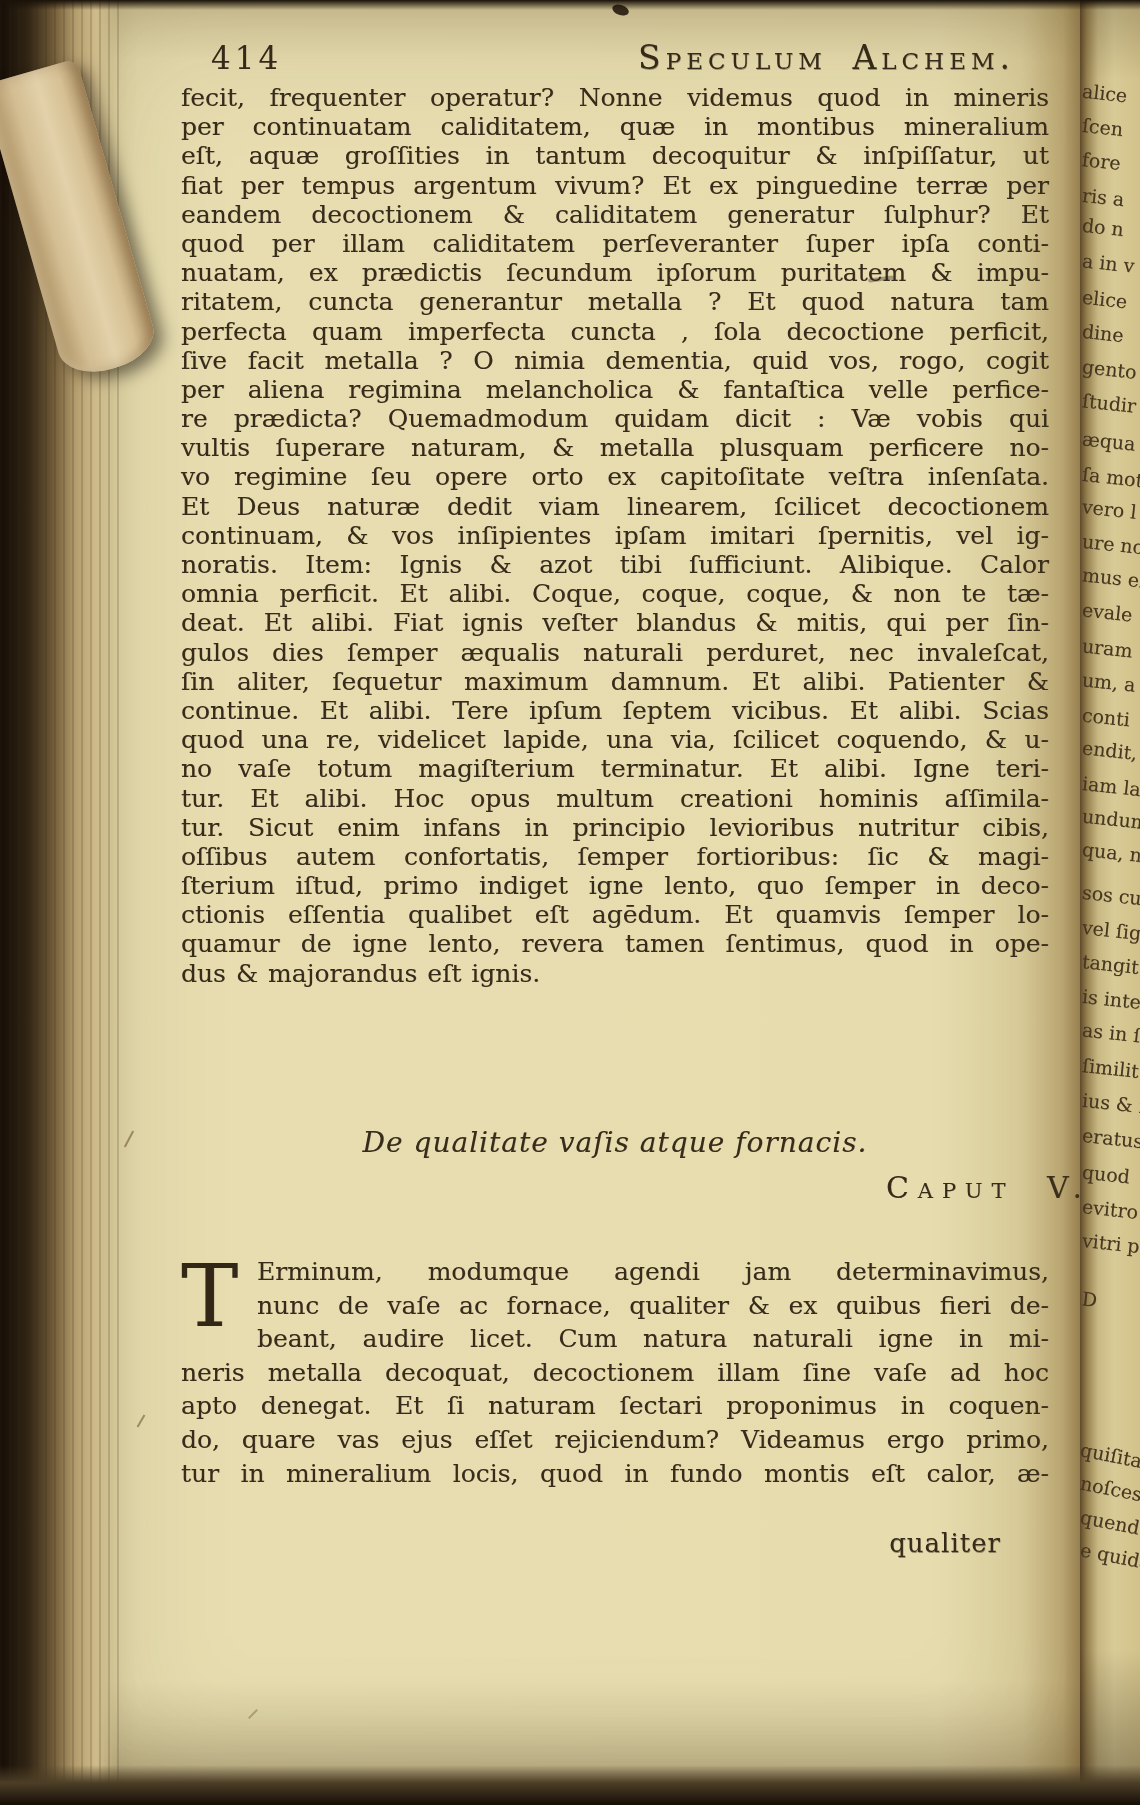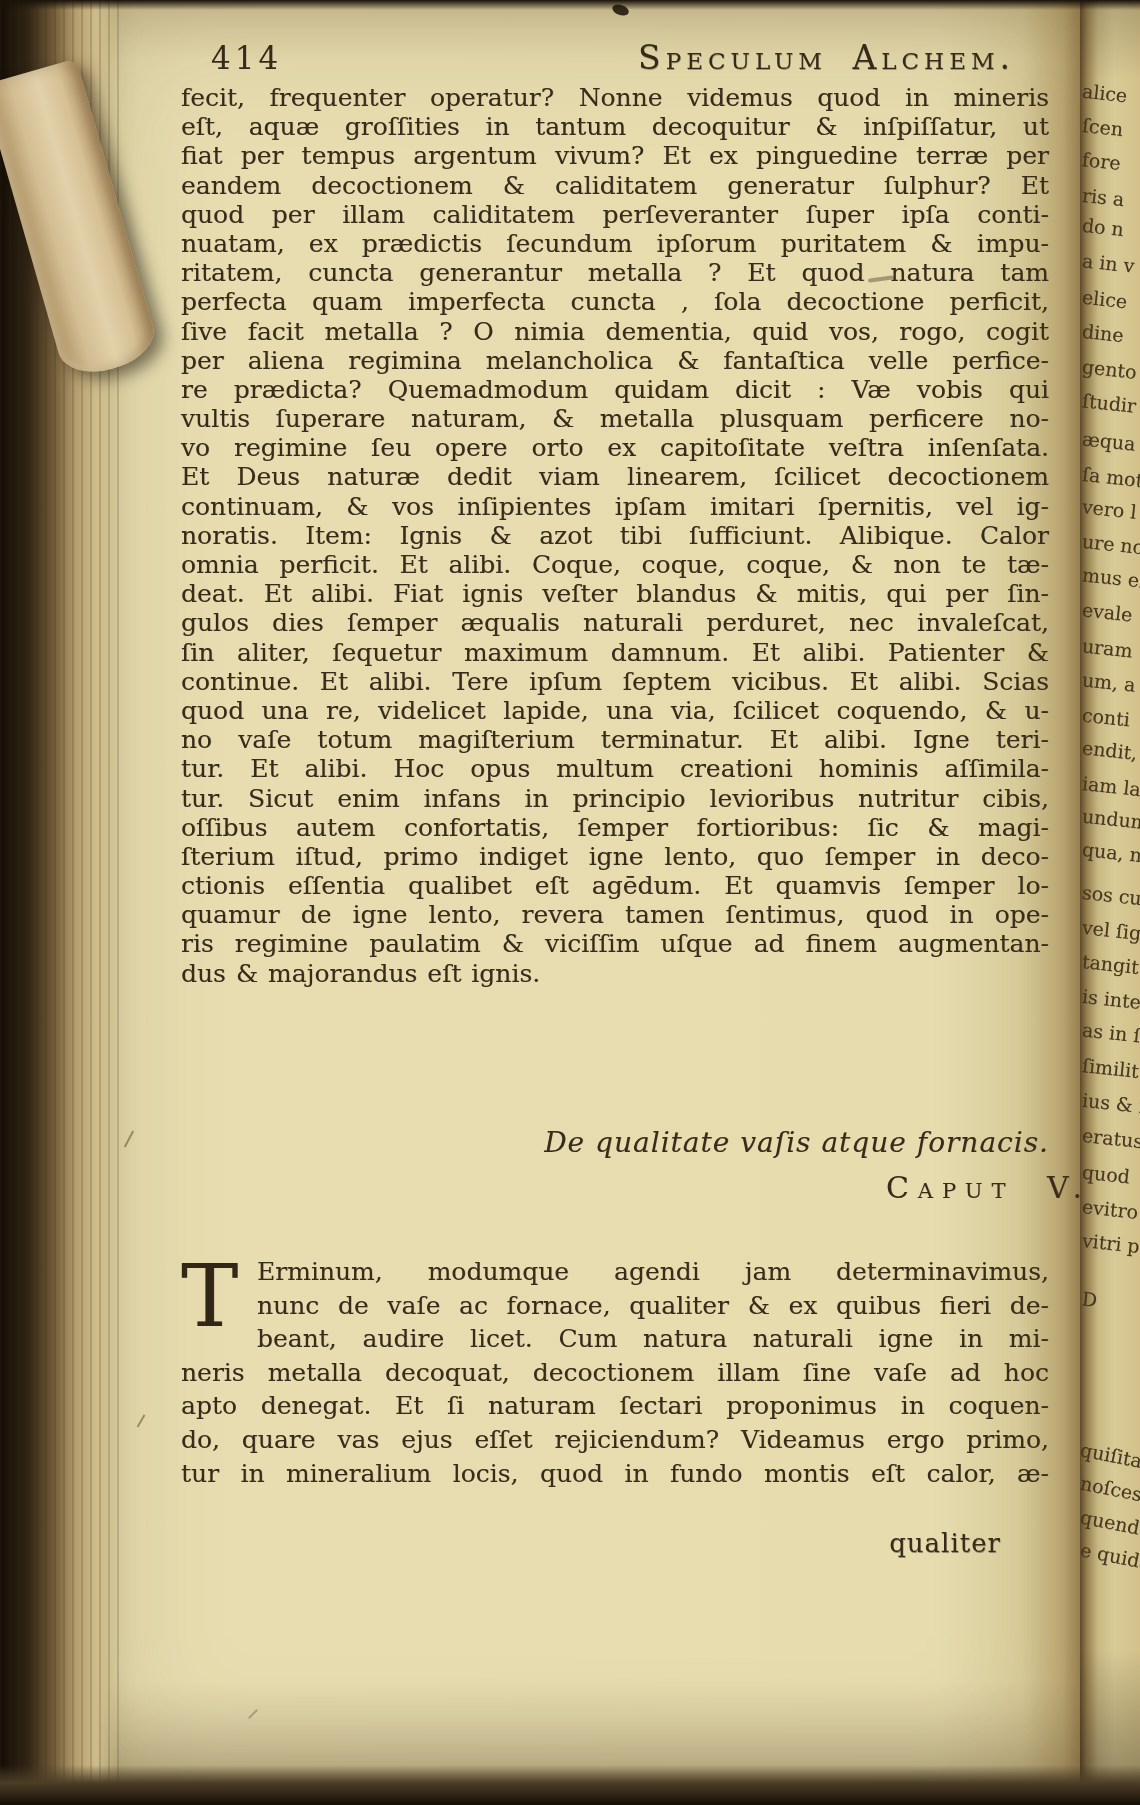--- a/index.html
+++ b/index.html
@@ -44,21 +44,21 @@
   .header{position:absolute;top:38px;left:103px;width:868px;color:#33281a;}
   .pagenum{position:absolute;left:30px;top:2px;font-size:31px;letter-spacing:4px;}
   .running-title{display:block;text-align:right;font-variant:small-caps;
     font-size:33px;letter-spacing:5px;word-spacing:10px;transform:translateX(-34px);
     text-shadow:.5px .5px 0 rgba(50,40,25,.4);}
   .body-text{position:absolute;top:83px;left:103px;width:868px;
     font-size:25px;line-height:29.2px;color:#372b1b;word-spacing:2px;
     text-shadow:.4px .4px 0 rgba(55,43,27,.3);}
   .body-text .line{text-align:justify;text-align-last:justify;height:29.2px;overflow:visible;}
   .body-text .line:last-child{text-align-last:left;}
-  .sec-heading{position:absolute;top:1126px;left:103px;width:868px;text-align:right;
+  .sec-heading{position:absolute;top:1126px;left:103px;width:868px;text-align:center;
     font-style:italic;font-size:28px;color:#372b1b;letter-spacing:1px;
     text-shadow:.4px .4px 0 rgba(55,43,27,.3);}
   .chap-heading{position:absolute;top:1170px;left:103px;width:868px;text-align:right;
     font-variant:small-caps;font-size:30px;letter-spacing:9px;word-spacing:14px;color:#372b1b;
     transform:translateX(42px);text-shadow:.4px .4px 0 rgba(55,43,27,.3);}
   .chapter{position:absolute;top:1255px;left:103px;width:868px;
     font-size:25px;line-height:33.6px;color:#372b1b;word-spacing:2px;
     text-shadow:.4px .4px 0 rgba(55,43,27,.3);}
   .chapter .drop-cap{position:absolute;left:0px;top:6px;font-size:86px;line-height:70px;
     color:#33271762;color:#332717;}
@@ -93,20 +93,21 @@
 
   <div class="page">
 
     <div class="header">
       <span class="pagenum">414</span>
       <span class="running-title">Speculum Alchem.</span>
     </div>
 
     <div class="body-text">
         <div class="line">fecit, frequenter operatur? Nonne videmus quod in mineris</div>
+        <div class="line">per continuatam caliditatem, quæ in montibus mineralium</div>
         <div class="line">eſt, aquæ groſſities in tantum decoquitur &amp; inſpiſſatur, ut</div>
         <div class="line">fiat per tempus argentum vivum? Et ex pinguedine terræ per</div>
         <div class="line">eandem decoctionem &amp; caliditatem generatur ſulphur? Et</div>
         <div class="line">quod per illam caliditatem perſeveranter ſuper ipſa conti-</div>
         <div class="line">nuatam, ex prædictis ſecundum ipſorum puritatem &amp; impu-</div>
         <div class="line">ritatem, cuncta generantur metalla ? Et quod natura tam</div>
         <div class="line">perfecta quam imperfecta cuncta , ſola decoctione perficit,</div>
         <div class="line">ſive facit metalla ? O nimia dementia, quid vos, rogo, cogit</div>
         <div class="line">per aliena regimina melancholica &amp; fantaſtica velle perfice-</div>
         <div class="line">re prædicta? Quemadmodum quidam dicit : Væ vobis qui</div>
@@ -121,21 +122,20 @@
         <div class="line">ſin aliter, ſequetur maximum damnum. Et alibi. Patienter &amp;</div>
         <div class="line">continue. Et alibi. Tere ipſum ſeptem vicibus. Et alibi. Scias</div>
         <div class="line">quod una re, videlicet lapide, una via, ſcilicet coquendo, &amp; u-</div>
         <div class="line">no vaſe totum magiſterium terminatur. Et alibi. Igne teri-</div>
         <div class="line">tur. Et alibi. Hoc opus multum creationi hominis aſſimila-</div>
         <div class="line">tur. Sicut enim infans in principio levioribus nutritur cibis,</div>
         <div class="line">oſſibus autem confortatis, ſemper fortioribus: ſic &amp; magi-</div>
         <div class="line">ſterium iſtud, primo indiget igne lento, quo ſemper in deco-</div>
         <div class="line">ctionis eſſentia qualibet eſt agēdum. Et quamvis ſemper lo-</div>
         <div class="line">quamur de igne lento, revera tamen ſentimus, quod in ope-</div>
-        <div class="line">ris regimine paulatim &amp; viciſſim uſque ad finem augmentan-</div>
         <div class="line">dus &amp; majorandus eſt ignis.</div>
       </div>
 
     <div class="sec-heading">De qualitate vaſis atque fornacis.</div>
     <div class="chap-heading">Caput V.</div>
 
     <div class="chapter">
       <div class="drop-cap">T</div>
       <div class="chap-lines">
           <div class="line">Erminum, modumque agendi jam determinavimus,</div>

